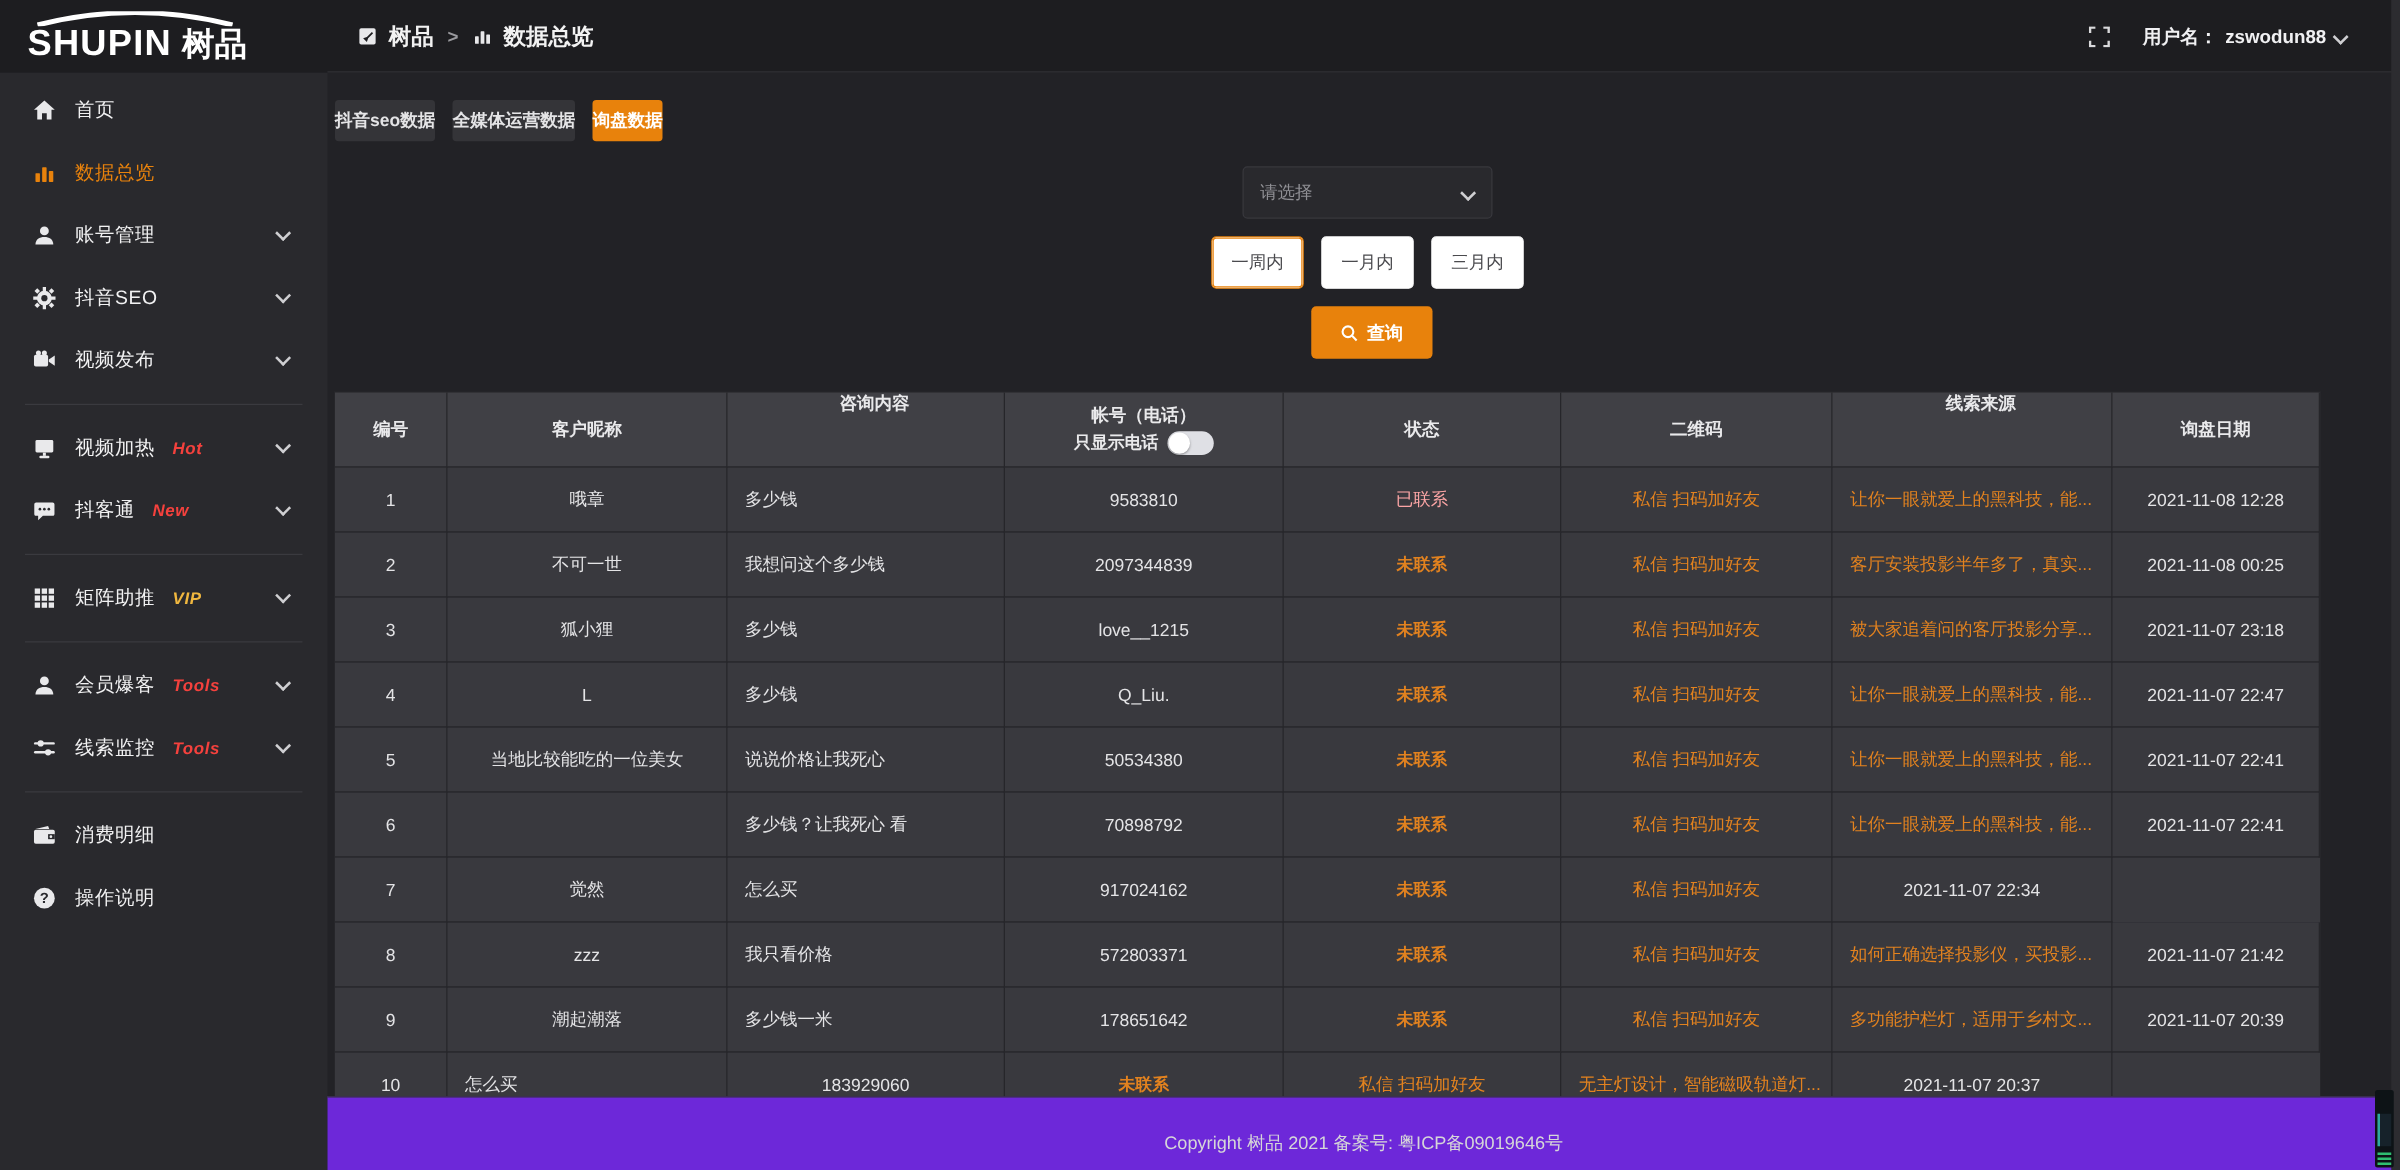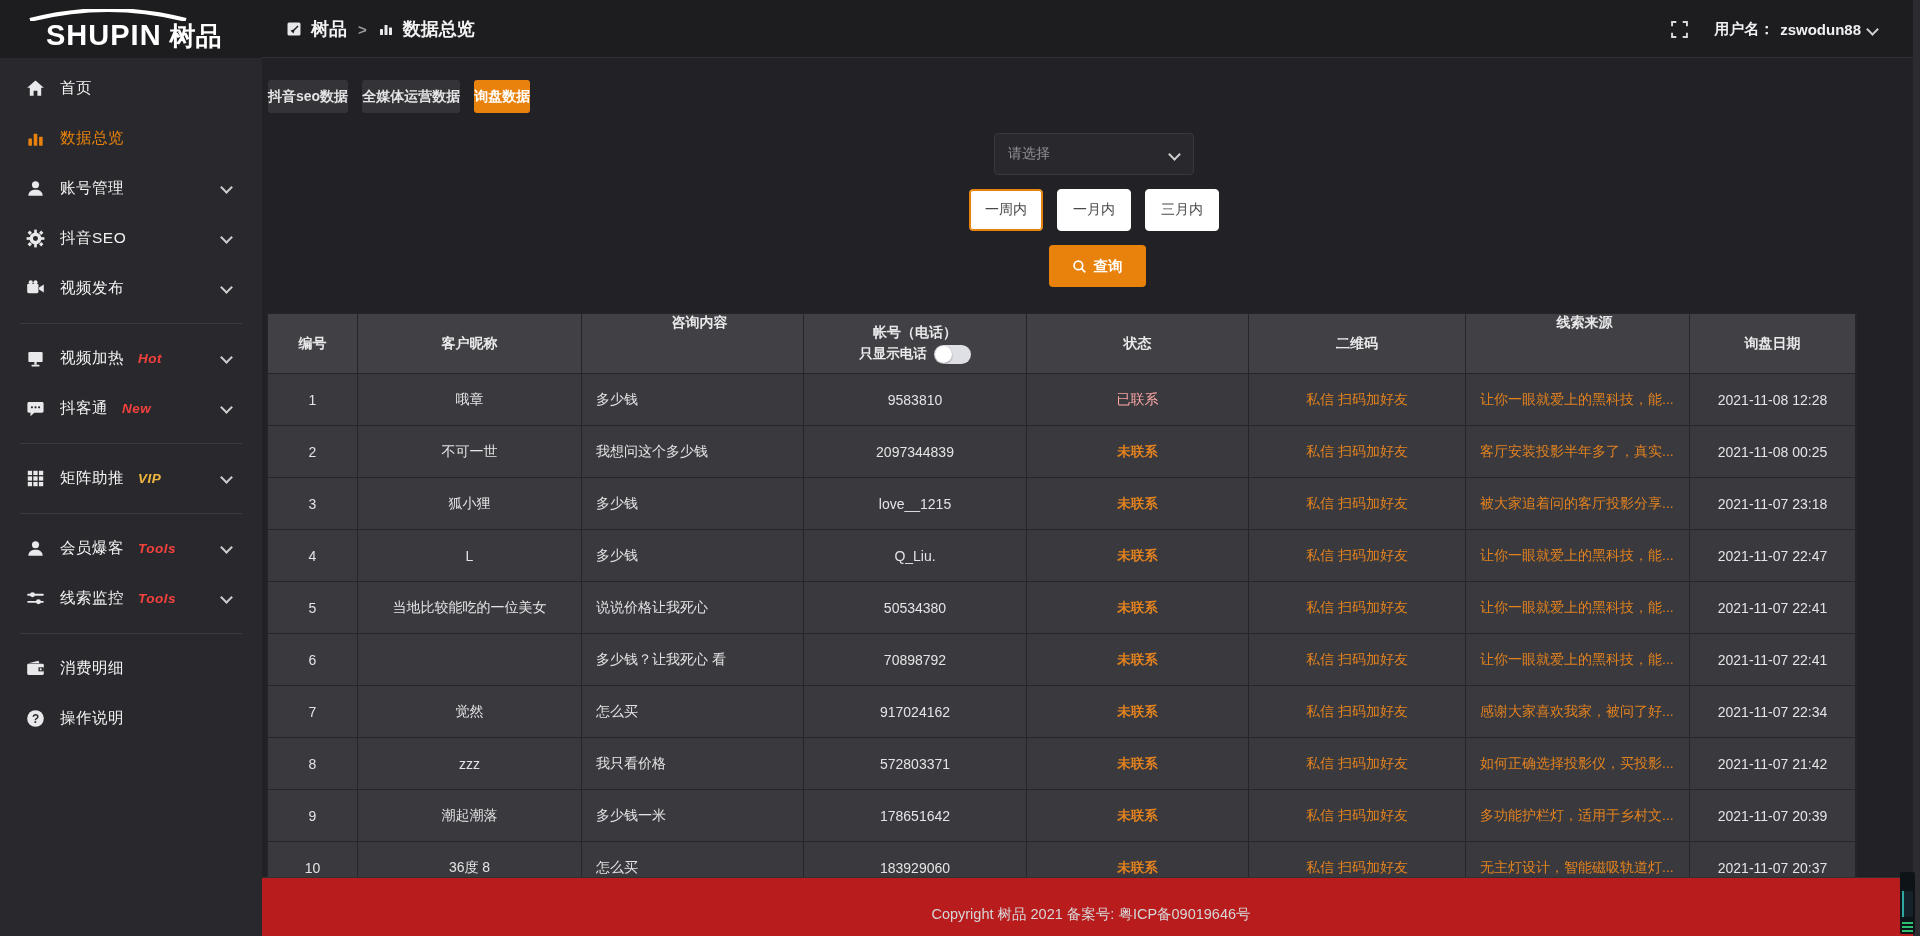--- a/index.html
+++ b/index.html
@@ -8,21 +8,21 @@
     font-family:"Liberation Sans","DejaVu Sans",sans-serif;
     background:#222226; color:#e6e6e8; position:relative;
   }
   
   .topbar { position:absolute; top:0; left:0; width:1920px; height:58px;
     background:#1d1d20; display:flex; align-items:center; z-index:5; }
   .topbar::after { content:""; position:absolute; left:262px; right:0; bottom:0; height:1px; background:#303035; }
   .logo-wrap { width:262px; padding-left:22px; display:flex; flex-direction:column; }
   .logo-arc { width:168px; height:12px; margin-left:2px; }
   .logo-row { display:flex; align-items:baseline; line-height:1; }
-  .logo-en { font-size:29px; font-weight:800; letter-spacing:1px; color:#fff;margin-left:24px; }
+  .logo-en { font-size:29px; font-weight:800; letter-spacing:1px; color:#fff; }
   .logo-cn { font-size:26px; font-weight:800; color:#fff; margin-left:8px; }
   .breadcrumb { display:flex; align-items:center; gap:9px; padding-left:24px; font-size:18px; font-weight:bold; color:#f2f2f2; }
   .crumb-ico { display:inline-flex; width:16px; height:16px; color:#e8e8ea; }
   .crumb-sep { color:#9a9a9e; font-size:15px; font-weight:bold; margin:0 2px; }
   .topbar-right { margin-left:auto; display:flex; align-items:center; gap:26px; padding-right:42px; }
   .fs-ico { width:17px; height:17px; color:#d9d9db; cursor:pointer; }
   .user-box { display:flex; align-items:center; gap:6px; font-size:15px; font-weight:bold; color:#f0f0f2; cursor:pointer; }
   .chev { width:11px; height:11px; display:inline-block; position:relative; }
   .chev::before { content:""; position:absolute; left:1px; top:1px; width:7px; height:7px;
     border-right:2px solid #cfcfd2; border-bottom:2px solid #cfcfd2; transform:rotate(45deg); }
@@ -85,21 +85,21 @@
   .pg-btn.dots { letter-spacing:1px; color:#6d6d72; font-size:11px; }
   .pg-chev { width:9px; height:9px; position:relative; display:inline-block; }
   .pg-chev::before { content:""; position:absolute; width:6px; height:6px; top:1px;
     border-left:2px solid currentColor; border-bottom:2px solid currentColor; }
   .pg-chev.left::before { left:2px; transform:rotate(45deg); }
   .pg-chev.right::before { left:0; transform:rotate(-135deg); }
   .goto { display:flex; align-items:center; gap:9px; margin-left:16px; font-weight:bold; }
   .goto input { width:44px; height:28px; background:#2c2c30; border:none; border-radius:3px;
     color:#e9e9eb; text-align:center; font-size:13.5px; font-family:inherit; }
   
-  .footer { position:absolute; left:0; bottom:0; width:1658px; height:59px; background:#b91c1c;
+  .footer { position:absolute; left:0; bottom:0; width:1658px; height:59px; background:#6d28d9;
     border-top:1px solid #303035; display:flex; justify-content:center; padding-top:27px;
     font-size:14.5px; color:#d6d6d8; }
   
   .scroll-strip { position:absolute; right:0; top:0; width:7px; height:936px; background:#2c2c30; z-index:6; }
   .corner-widget { position:absolute; right:5px; bottom:2px; width:15px; height:62px; background:#0d1316;
     border-radius:2px; z-index:7; display:flex; flex-direction:column; justify-content:flex-end;
     padding:2px; gap:2px; }
   .corner-widget .scr { height:26px; background:#16222a; border-left:2px solid #2fa9a0; margin-bottom:3px; }
   .corner-widget .bar { height:2px; background:#2fbf71; }
   svg { display:block; }
@@ -527,23 +527,20 @@
           </div>
           <div class="cell">
             <span>917024162</span>
           </div>
           <div class="cell">
             <span class="status-pending">未联系</span>
           </div>
           <div class="cell">
             <span class="link">私信 扫码加好友</span>
           </div>
-          <div class="cell left">
-            <span class="link">感谢大家喜欢我家，被问了好...</span>
-          </div>
           <div class="cell">
             <span>2021-11-07 22:34</span>
           </div>
         </div>
         <div class="tr td-row">
           <div class="cell">
             <span>8</span>
           </div>
           <div class="cell">
             <span>zzz</span>
@@ -589,23 +586,20 @@
           <div class="cell left">
             <span class="link">多功能护栏灯，适用于乡村文...</span>
           </div>
           <div class="cell">
             <span>2021-11-07 20:39</span>
           </div>
         </div>
         <div class="tr td-row">
           <div class="cell">
             <span>10</span>
-          </div>
-          <div class="cell">
-            <span>36度 8</span>
           </div>
           <div class="cell left">
             <span>怎么买</span>
           </div>
           <div class="cell">
             <span>183929060</span>
           </div>
           <div class="cell">
             <span class="status-pending">未联系</span>
           </div>

